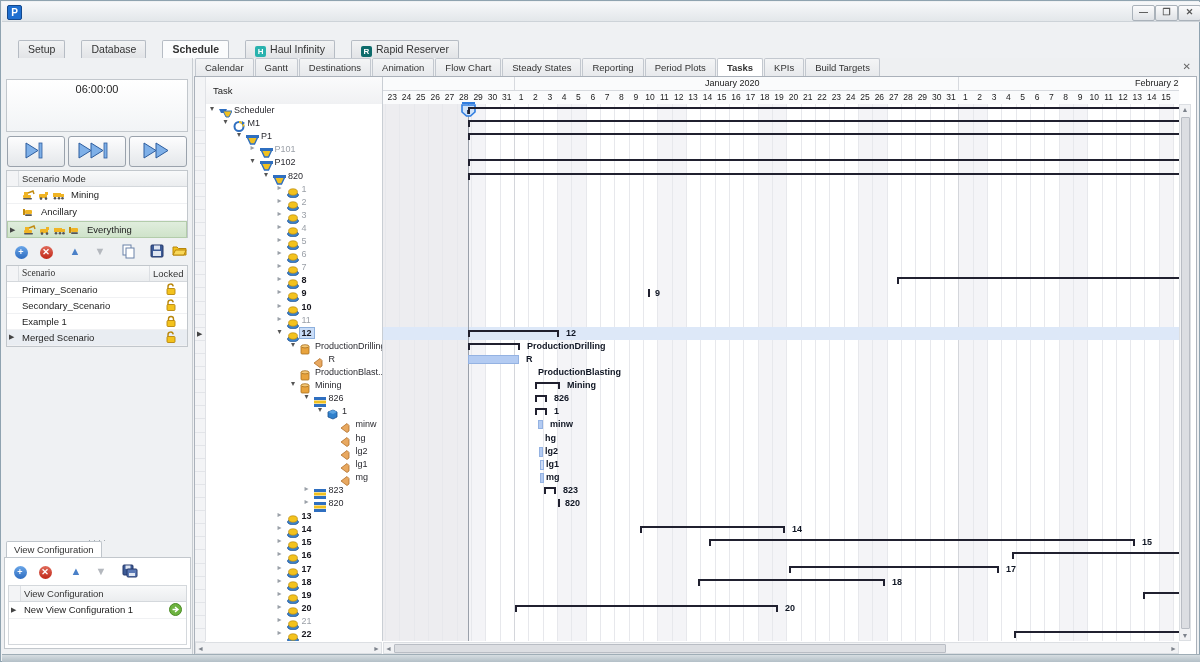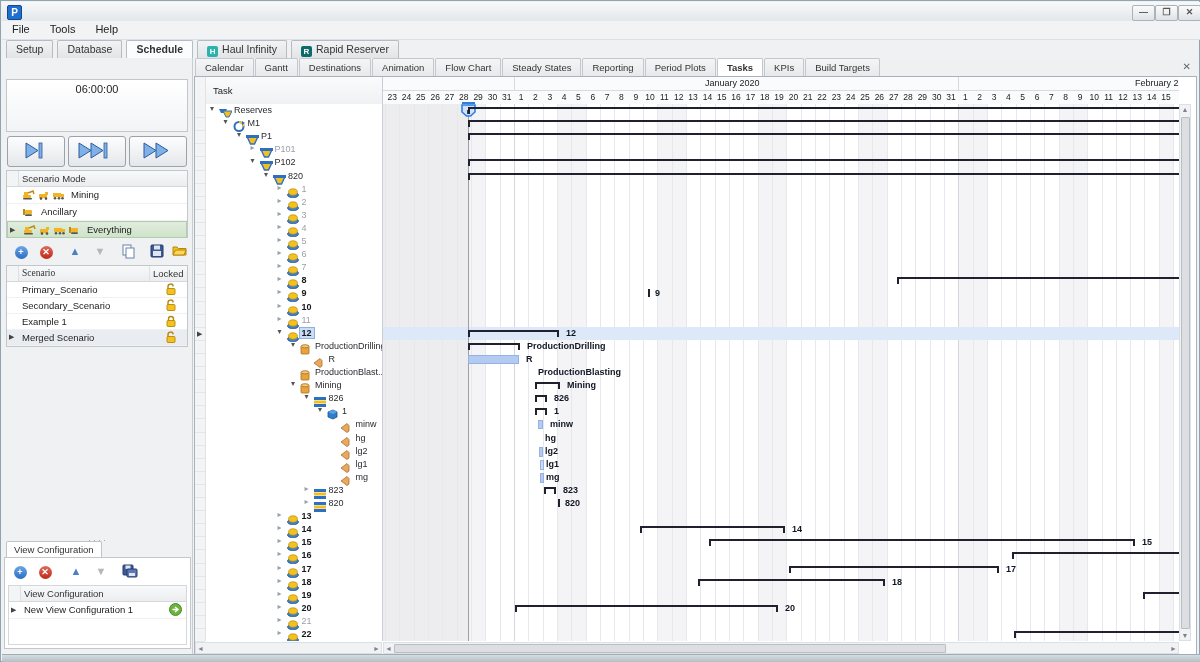--- a/index.html
+++ b/index.html
@@ -11,21 +11,21 @@
     background:linear-gradient(#f7f8fa,#e3e7ea);border-bottom:1px solid #cdd3d8;font-size:11px;font-weight:bold;color:#222;}
   #title-icon{position:absolute;left:5px;top:3px;width:13px;height:13px;background:#1f6fd0;border:1px solid #14488c;
     color:#fff;font-size:10px;font-weight:bold;text-align:center;line-height:13px;border-radius:2px;}
   #title-text{position:absolute;left:24px;top:3px;white-space:nowrap;}
   .winbtn{position:absolute;top:3px;width:21px;height:14px;background:linear-gradient(#fbfbfc,#dfe2e6);
     border:1px solid #aab2ba;border-radius:2px;color:#555;font-size:9px;text-align:center;line-height:13px;font-weight:bold;}
   #menubar{position:absolute;left:1px;top:20px;width:1198px;height:18px;background:#f2f3f5;border-bottom:1px solid #dde0e4;}
   .menu-item{float:left;padding:2px 10px;font-size:11px;color:#222;}
   
   #maintabs{position:absolute;left:1px;top:39px;width:1198px;height:18px;}
-  .mtab{float:left;height:17px;margin-left:4px;padding:0 9px;font-size:10.5px;color:#333;
+  .mtab{float:left;height:17px;margin-left:16px;padding:0 9px;font-size:10.5px;color:#333;
     background:linear-gradient(#f2f3f4,#e2e4e7);border:1px solid #b6bcc4;border-bottom:none;
     border-radius:2px 2px 0 0;line-height:17px;}
   .mtab.active{background:#fbfcfd;font-weight:bold;height:18px;}
   .mtab .brand{display:inline-block;width:11px;height:11px;border-radius:2px;color:#fff;font-size:8px;font-weight:bold;
     text-align:center;line-height:11px;margin-right:4px;vertical-align:-1px;}
   
   #sidebar{position:absolute;left:1px;top:57px;width:190px;height:596px;background:#eff1f3;border-right:1px solid #c8cdd2;}
   #scen-header{position:absolute;left:0;top:0;width:189px;height:17px;background:linear-gradient(#f6f7f8,#dfe2e6);
     border-bottom:1px solid #c8cdd2;font-size:10px;color:#555;}
   #clockbox{position:absolute;left:4px;top:21px;width:180px;height:51px;border:1px solid #c2c7cc;
@@ -93,25 +93,20 @@
 
 <div id="frame">
 
   <div id="titlebar">
     <div id="title-icon">P</div>
     <div class="winbtn" style="left:1130px;">—</div>
     <div class="winbtn" style="left:1153px;">❐</div>
     <div class="winbtn" style="left:1176px;">✕</div>
   </div>
 
-  <div id="menubar">
-      <div class="menu-item">File</div>
-      <div class="menu-item">Tools</div>
-      <div class="menu-item">Help</div>
-    </div>
 
   <div id="maintabs">
       <div class="mtab" style="float: left;">Setup</div>
       <div class="mtab" style="float: left;">Database</div>
       <div class="mtab active" style="float: left;">Schedule</div>
       <div class="mtab" style="float: left;"><span class="brand" style="background: rgb(41, 178, 174);">H</span>Haul Infinity</div>
       <div class="mtab" style="float: left;"><span class="brand" style="background: rgb(13, 107, 107);">R</span>Rapid Reserver</div>
     </div>
 
   <div id="sidebar">
@@ -433,21 +428,21 @@
         <div style="position: absolute; left: 0px; top: 524px; width: 10px; height: 1px; background: rgb(227, 229, 233);"></div>
         <div style="position: absolute; left: 0px; top: 537.1px; width: 10px; height: 1px; background: rgb(227, 229, 233);"></div>
       </div>
     <div id="treebody">
         <div class="trow" style="top: 0px; width: 176px;">
           <div class="texp" style="left: 4px; color: rgb(85, 85, 85);">▾</div>
           <div class="ticon" style="left: 13px;"><svg width="13" height="11">
               <polygon points="0,1 8,1 6,5 2,5" fill="#2f6fc0"></polygon>
               <polygon points="4,3 13,3 10,9 7,9" fill="#f0c020" stroke="#2f6fc0" stroke-width="1"></polygon>
             </svg></div>
-          <div class="tlab " style="left: 28px;">Reserves</div>
+          <div class="tlab " style="left: 28px;">Scheduler</div>
         </div>
         <div class="trow" style="top: 13.1px; width: 176px;">
           <div class="texp" style="left: 17.5px; color: rgb(85, 85, 85);">▾</div>
           <div class="ticon" style="left: 26.5px;"><svg width="12" height="11">
               <circle cx="6" cy="5.5" r="4.5" fill="#fff" stroke="#2f6fc0" stroke-width="2"></circle>
               <path d="M6 1 A4.5 4.5 0 0 1 10.5 5.5" fill="none" stroke="#f0c020" stroke-width="2"></path>
               <polygon points="9,0 12,2 9,4" fill="#2f6fc0"></polygon>
             </svg></div>
           <div class="tlab " style="left: 41.5px;">M1</div>
         </div>

